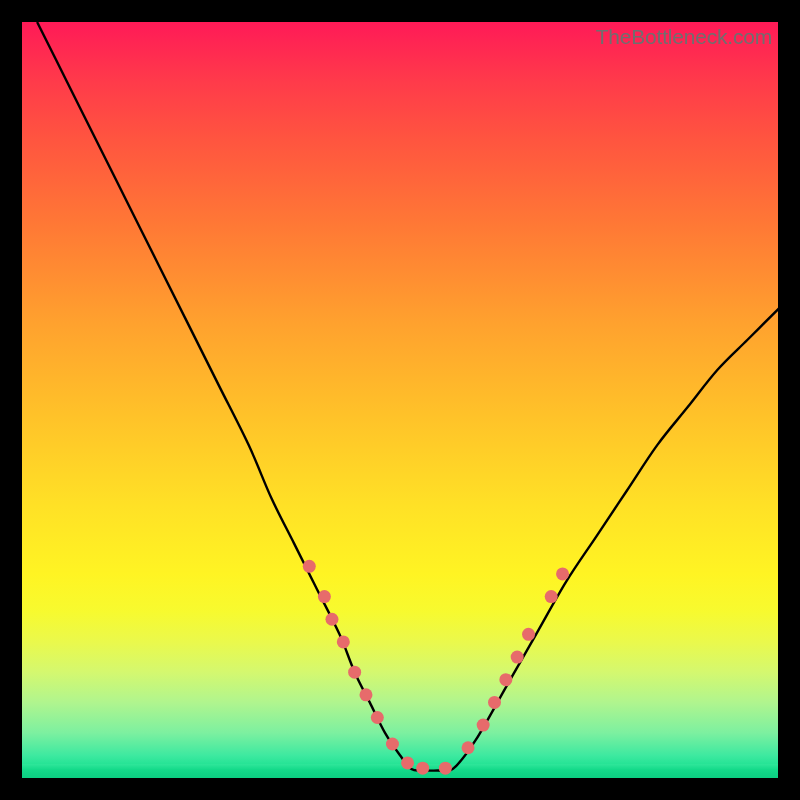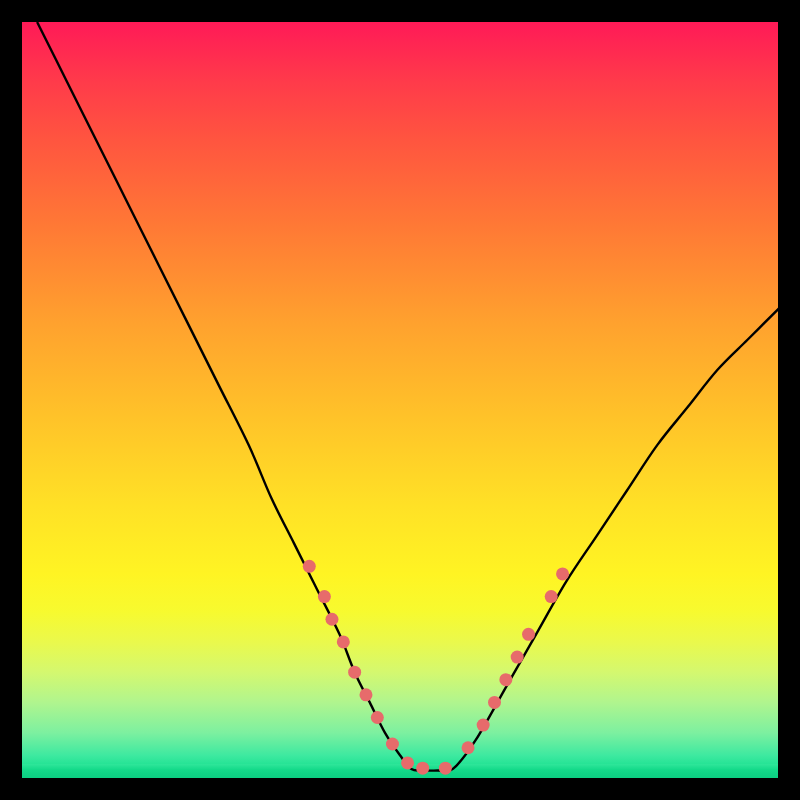--- a/index.html
+++ b/index.html
@@ -105,14 +105,15 @@
           <circle cx="446.04" cy="725.76" r="6.5" fill="#e76b6b"></circle>
           <circle cx="461.16" cy="703.08" r="6.5" fill="#e76b6b"></circle>
           <circle cx="472.50" cy="680.40" r="6.5" fill="#e76b6b"></circle>
           <circle cx="483.84" cy="657.72" r="6.5" fill="#e76b6b"></circle>
           <circle cx="495.18" cy="635.04" r="6.5" fill="#e76b6b"></circle>
           <circle cx="506.52" cy="612.36" r="6.5" fill="#e76b6b"></circle>
           <circle cx="529.20" cy="574.56" r="6.5" fill="#e76b6b"></circle>
           <circle cx="540.54" cy="551.88" r="6.5" fill="#e76b6b"></circle>
         </g>
     </svg>
+    <div class="watermark">TheBottleneck.com</div>
   </div>
 </div>
 
 </body></html>

